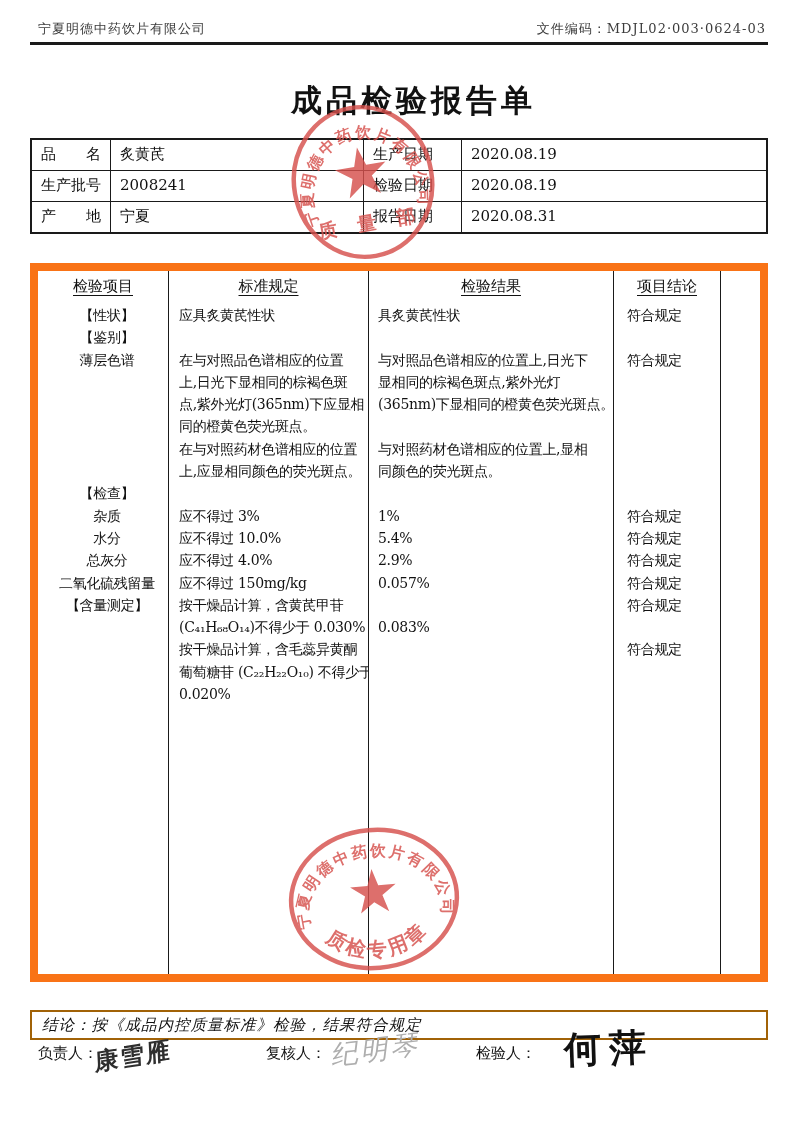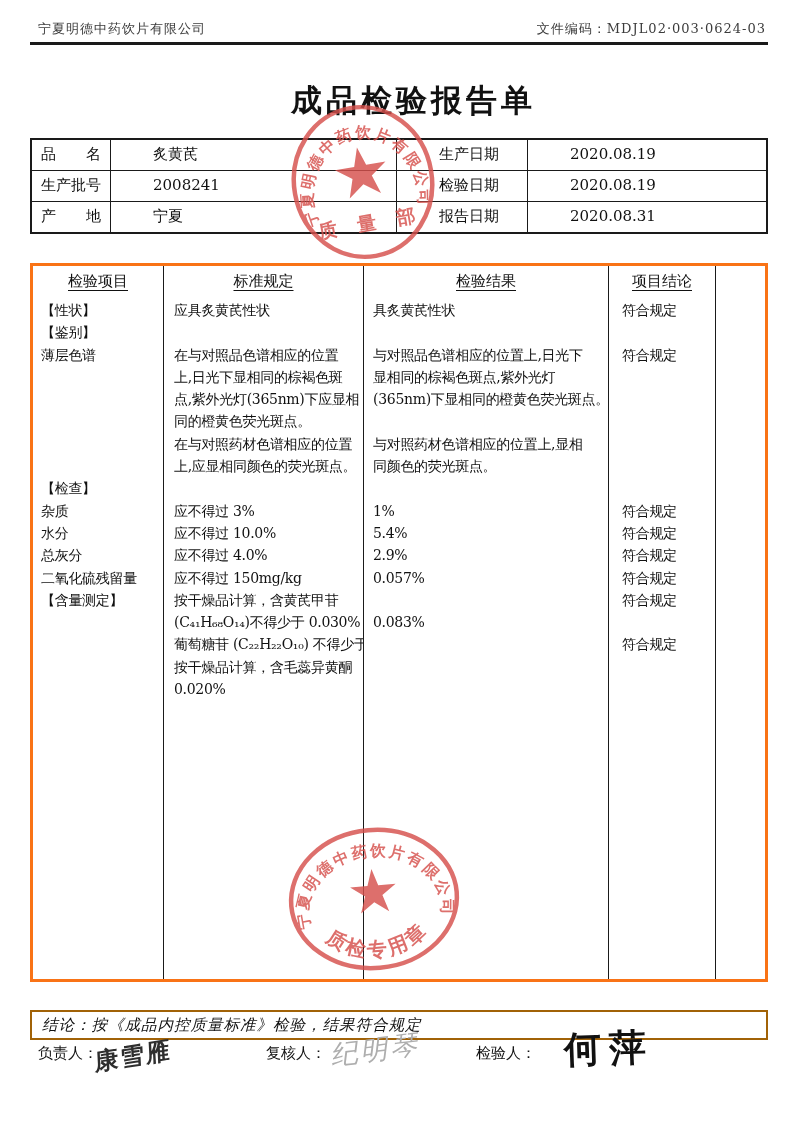--- a/index.html
+++ b/index.html
@@ -8,38 +8,38 @@
         box-shadow:0 0 4px rgba(0,0,0,.4);padding-left:27px;}
   
   .hdr{position:absolute;left:30px;top:18px;width:738px;height:24px;
        border-bottom:3px solid #1a1a1a;font-size:13px;color:#3c3c3c;letter-spacing:1px;}
   .hdr .co{position:absolute;left:8px;bottom:4px;}
   .hdr .code{position:absolute;right:2px;bottom:4px;}
   .title{position:absolute;left:0;top:80px;width:100%;text-align:center;
          font-size:31px;font-weight:bold;letter-spacing:4px;font-family:Liberation Serif, serif;}
   
   .info{position:absolute;left:30px;top:138px;width:738px;border:2px solid #1a1a1a;box-sizing:border-box;}
-  .irow{display:flex;height:31px;border-bottom:1px solid #1a1a1a;box-sizing:border-box;gap:33px;}
+  .irow{display:flex;height:31px;border-bottom:1px solid #1a1a1a;box-sizing:border-box;}
   .irow:last-child{border-bottom:none;height:30px;}
   .icell{box-sizing:border-box;border-right:1px solid #1a1a1a;padding-left:9px;
          font-size:15px;line-height:29px;white-space:nowrap;overflow:hidden;}
   .icell.last{border-right:none;flex:1;}
   .c-l1{width:79px;} .c-v1{width:253px;} .c-l2{width:98px;} .c-rlab{width:341px;}
   
   .main{position:absolute;left:30px;top:263px;width:738px;height:719px;
-        border:3px solid #f97316;box-sizing:border-box;display:flex;}
+        border:8px solid #f97316;box-sizing:border-box;display:flex;}
   .mcol{box-sizing:border-box;border-right:1px solid #1a1a1a;overflow:hidden;}
   .mcol:last-child{border-right:none;flex:1;}
   .w1{width:131px;} .w2{width:200px;} .w3{width:245px;} .w4{width:107px;}
   .mhead{height:30px;line-height:31px;text-align:center;font-size:15px;
          text-decoration:underline;text-underline-offset:4px;}
   .lines{padding-top:3px;}
   .ln{height:22.3px;line-height:22.3px;font-size:14px;letter-spacing:-0.3px;
       white-space:nowrap;overflow:hidden;}
-  .w1 .ln{padding-left:8px;} .w2 .ln{padding-left:10px;} .w3 .ln{padding-left:9px;} .w4 .ln{padding-left:13px;}
+  .w1 .ln{padding-left:8px;text-align:center;} .w2 .ln{padding-left:10px;} .w3 .ln{padding-left:9px;} .w4 .ln{padding-left:13px;}
   
   .concl{position:absolute;left:30px;top:1010px;width:738px;height:30px;border:2px solid #a16207;
          box-sizing:border-box;font-size:15.5px;line-height:26px;padding-left:10px;letter-spacing:1px;font-style:italic;}
   
   .sig{position:absolute;left:30px;top:1030px;width:738px;height:80px;font-size:15px;}
   .sig .lab{position:absolute;top:14px;}
   .signame{position:absolute;white-space:nowrap;}
   .s1{left:64px;top:10px;font-size:24px;font-weight:600;color:#2e2e2e;
       transform:rotate(-9deg) skewX(-6deg);letter-spacing:2px;}
   .s2{left:300px;top:2px;font-size:27px;color:#aeaeae;font-style:italic;
@@ -118,22 +118,22 @@
           <div class="ln">同的橙黄色荧光斑点。</div>
           <div class="ln">在与对照药材色谱相应的位置</div>
           <div class="ln">上,应显相同颜色的荧光斑点。</div>
           <div class="ln">&nbsp;</div>
           <div class="ln">应不得过 3%</div>
           <div class="ln">应不得过 10.0%</div>
           <div class="ln">应不得过 4.0%</div>
           <div class="ln">应不得过 150mg/kg</div>
           <div class="ln">按干燥品计算，含黄芪甲苷</div>
           <div class="ln">(C₄₁H₆₈O₁₄)不得少于 0.030%</div>
+          <div class="ln">按干燥品计算，含毛蕊异黄酮</div>
           <div class="ln">葡萄糖苷 (C₂₂H₂₂O₁₀) 不得少于</div>
-          <div class="ln">按干燥品计算，含毛蕊异黄酮</div>
           <div class="ln">0.020%</div>
         </div>
     </div>
     <div class="mcol w3">
       <div class="mhead">检验结果</div>
       <div class="lines">
           <div class="ln">具炙黄芪性状</div>
           <div class="ln">&nbsp;</div>
           <div class="ln">与对照品色谱相应的位置上,日光下</div>
           <div class="ln">显相同的棕褐色斑点,紫外光灯</div>

